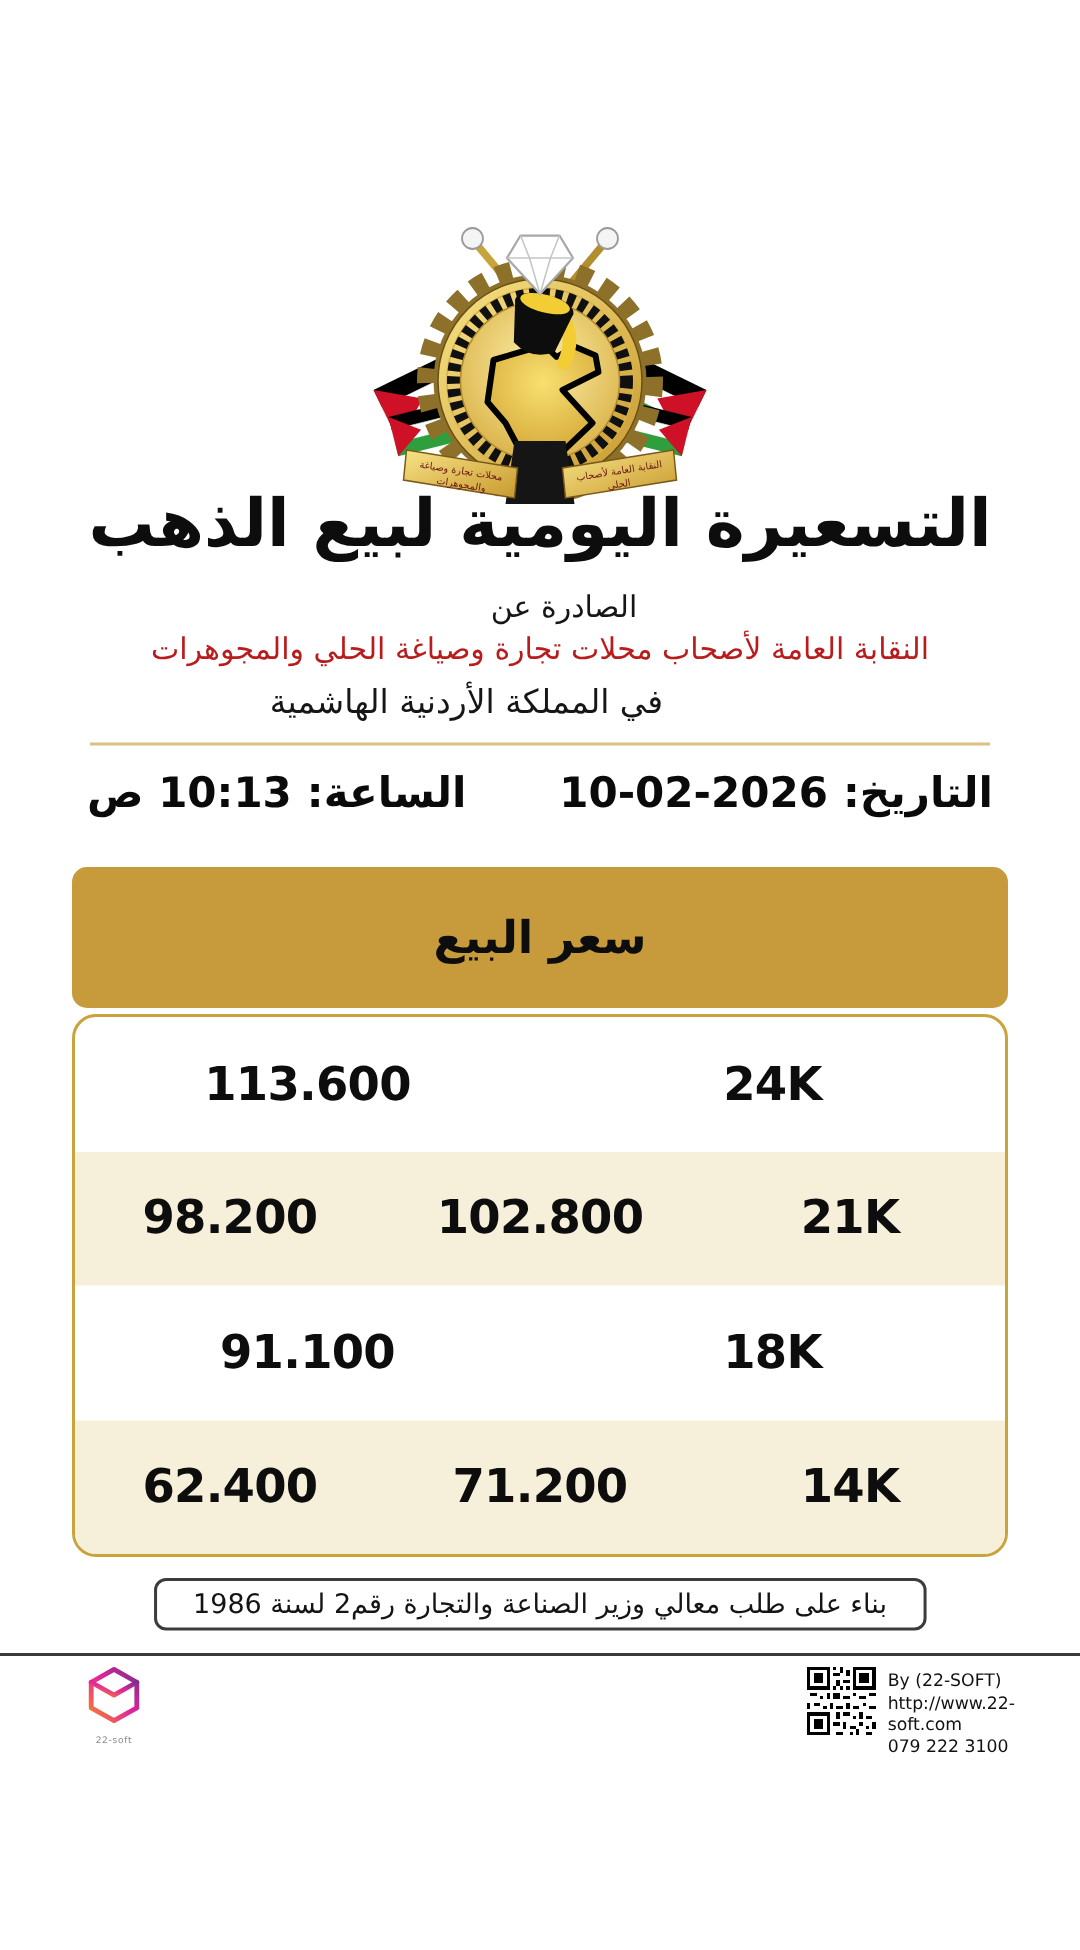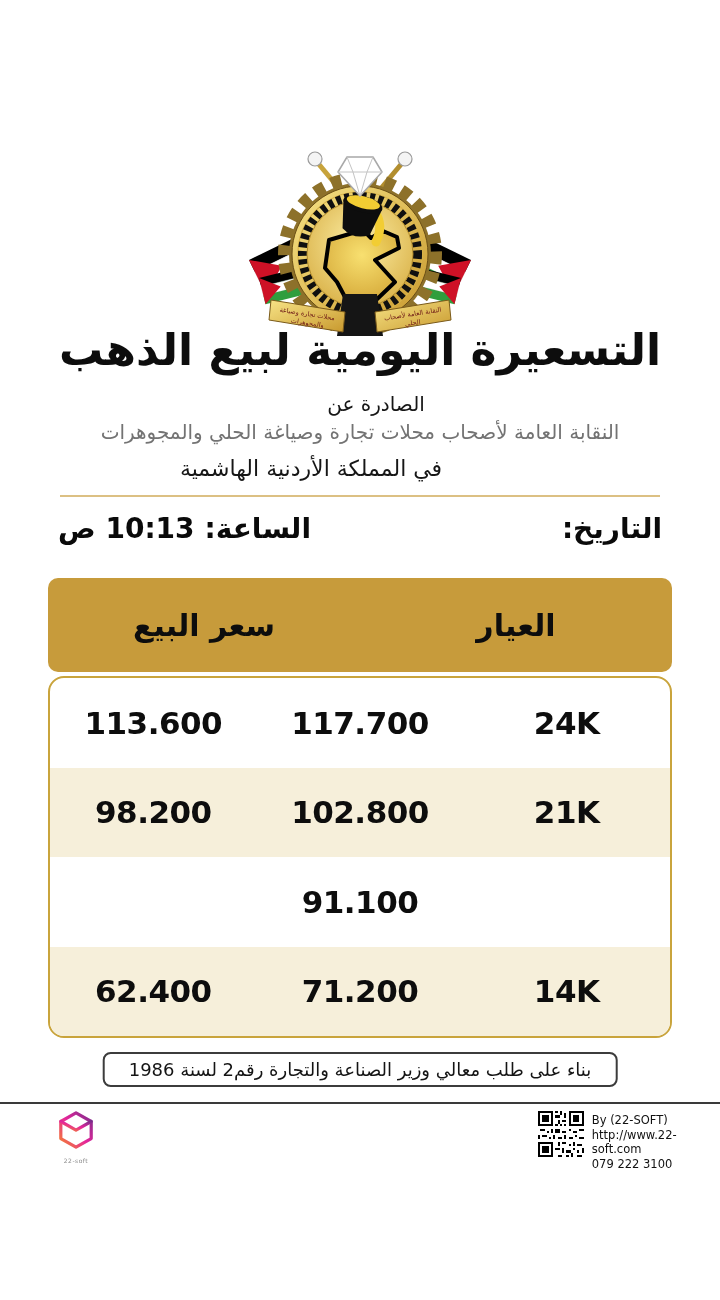--- a/index.html
+++ b/index.html
@@ -4,21 +4,21 @@
 <style>
   * { margin:0; padding:0; box-sizing:border-box; }
   html,body { background:#ffffff; }
   body { width:720px; height:1300px; position:relative; font-family:"DejaVu Sans", sans-serif; color:#111; overflow:hidden; }
   .abs { position:absolute; }
 
   .emblem { left:225px; top:138px; width:270px; height:202px; }
 
   .title { top:324px; left:0; width:720px; text-align:center; font-size:44px; font-weight:700; color:#0d0d0d; direction:rtl; }
   .sub1  { top:392px; left:0; width:720px; text-align:center; font-size:20px; color:#161616; direction:rtl;margin-left:16px; }
-  .sub2  { top:420px; left:0; width:720px; text-align:center; font-size:20px; color:#737373; direction:rtl; }
+  .sub2  { top:420px; left:0; width:720px; text-align:center; font-size:20px; color:#b91c1c; direction:rtl; }
   .sub3  { top:456px; left:0; width:622px; text-align:center; font-size:22px; color:#161616; direction:rtl; }
 
   .gold-divider { top:495px; left:60px; width:600px; height:2px; background:#DCC083; }
 
   .datetime-row { top:512px; left:0; width:720px; padding:0 58px; direction:rtl;
                   display:flex; justify-content:space-between; align-items:center;
                   font-size:28px; font-weight:700; color:#0a0a0a; }
   .dt-group { display:flex; gap:10px; white-space:nowrap; }
 
   .table-header { top:578px; left:48px; width:624px; height:94px; background:#C79B3B;
@@ -133,44 +133,44 @@
 <h1 class="abs title">التسعيرة اليومية لبيع الذهب</h1>
 <div class="abs sub1">الصادرة عن</div>
 <div class="abs sub2">النقابة العامة لأصحاب محلات تجارة وصياغة الحلي والمجوهرات</div>
 <div class="abs sub3">في المملكة الأردنية الهاشمية</div>
 
 <div class="abs gold-divider"></div>
 
 <div class="abs datetime-row">
   <div class="dt-group">
     <span>التاريخ:</span>
+    <span>10-02-2026</span>
   </div>
   <div class="dt-group">
     <span>الساعة:</span>
     <span>10:13 ص</span>
   </div>
 </div>
 
 <div class="abs table-header">
-  <div class="col">العيار</div>
   <div class="col">سعر البيع</div>
 </div>
 
 <div class="abs table-body">
   <div class="price-row">
     <div class="cell">24K</div>
-    <div class="cell">117.700</div>
     <div class="cell">113.600</div>
   </div>
   <div class="price-row alt">
     <div class="cell">21K</div>
     <div class="cell">102.800</div>
     <div class="cell">98.200</div>
   </div>
   <div class="price-row">
+    <div class="cell">18K</div>
     <div class="cell">91.100</div>
   </div>
   <div class="price-row alt">
     <div class="cell">14K</div>
     <div class="cell">71.200</div>
     <div class="cell">62.400</div>
   </div>
 </div>
 
 <div class="abs note-box">

